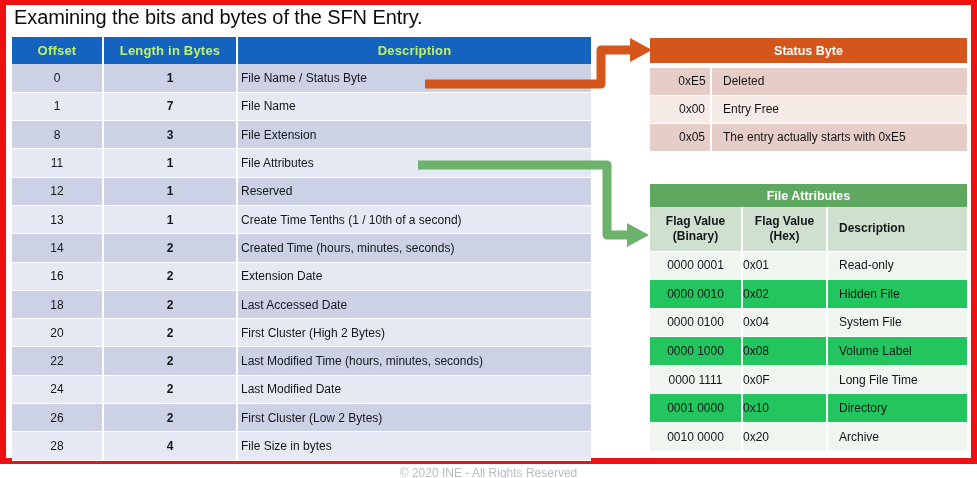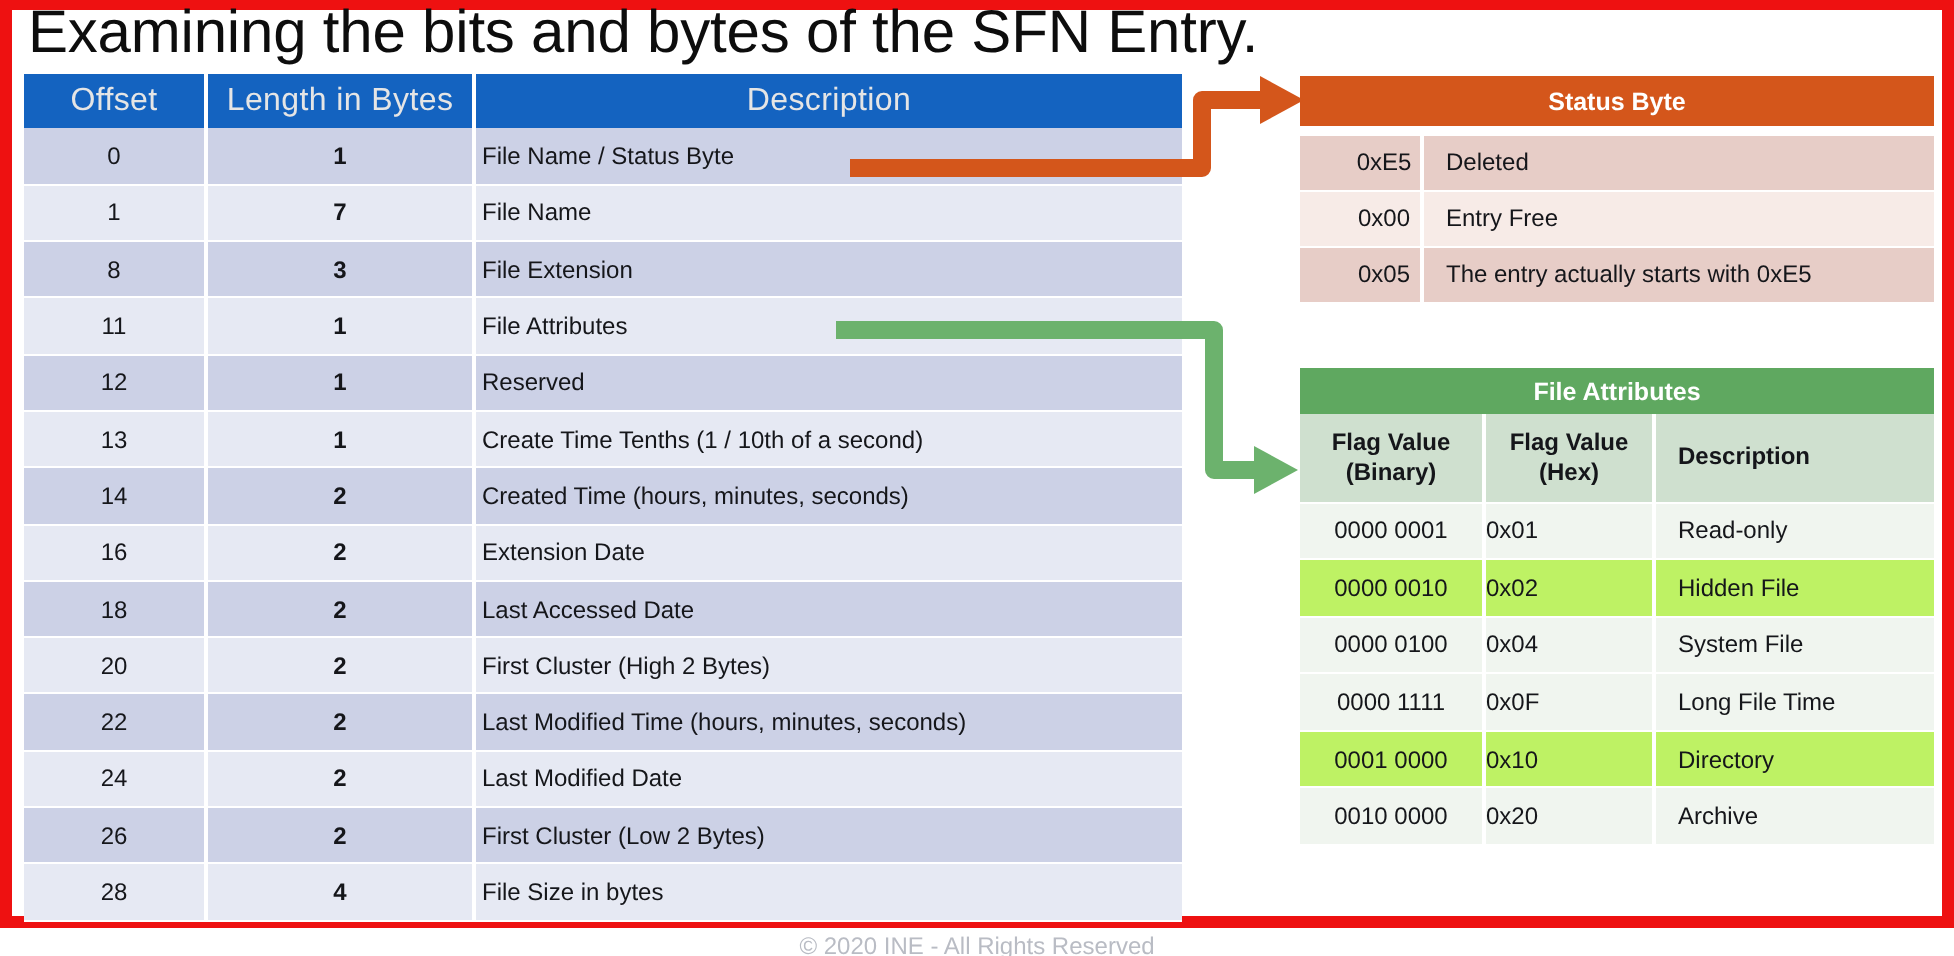--- a/index.html
+++ b/index.html
@@ -30,43 +30,43 @@
   .frame-bottom { left: 0;   top: 458px; width: 977px; height: 6px; }
 
   
   .title {
     position: absolute;
     left: 14px;
     top: 0px;
     width: 760px;
     height: 34px;
     line-height: 34px;
-    font-size: 30px;
+    font-size: 20px;
     font-weight: 400;
     color: #0d0d0d;
     white-space: nowrap;
     letter-spacing: -0.1px;
   }
 
   
   table { border-collapse: collapse; table-layout: fixed; }
   td, th { padding: 0; }
 
   
   .main-table {
     position: absolute;
     left: 12px;
     top: 37px;
     width: 579px;
   }
   .main-table th {
     background: #1463c0;
-    color: #e5e5e5;
-    font-size: 16px;
-    font-weight: normal;
+    color: #bef264;
+    font-size: 13px;
+    font-weight: bold;
     height: 27px;
     text-align: center;
     border-right: 2px solid #ffffff;
     letter-spacing: 0.2px;
   }
   .main-table th:last-child { border-right: none; }
   .main-table td {
     height: 28.3px;
     font-size: 12px;
     color: #15161a;
@@ -142,21 +142,21 @@
     height: 28.6px;
     font-size: 12px;
     color: #15161a;
     border-right: 2px solid #ffffff;
     border-bottom: 1px solid #ffffff;
   }
   .attr-table td:last-child { border-right: none; }
   .attr-table td.a-bin  { text-align: center; }
   .attr-table td.a-hex  { }
   .attr-table td.a-desc { text-align: left; padding-left: 11px; }
-  .attr-table tr.odd  td { background: #bef264; }
+  .attr-table tr.odd  td { background: #22c55e; }
   .attr-table tr.even td { background: #f0f5ef; }
 
   
   .connectors {
     position: absolute;
     left: 0; top: 0;
     width: 977px; height: 478px;
     pointer-events: none;
   }
 
@@ -331,20 +331,25 @@
       <tr class="odd">
           <td class="a-bin">0000 0010</td>
           <td class="a-hex">0x02</td>
           <td class="a-desc">Hidden File</td>
         </tr>
       <tr class="even">
           <td class="a-bin">0000 0100</td>
           <td class="a-hex">0x04</td>
           <td class="a-desc">System File</td>
         </tr>
+      <tr class="odd">
+          <td class="a-bin">0000 1000</td>
+          <td class="a-hex">0x08</td>
+          <td class="a-desc">Volume Label</td>
+        </tr>
       <tr class="even">
           <td class="a-bin">0000 1111</td>
           <td class="a-hex">0x0F</td>
           <td class="a-desc">Long File Time</td>
         </tr>
       <tr class="odd">
           <td class="a-bin">0001 0000</td>
           <td class="a-hex">0x10</td>
           <td class="a-desc">Directory</td>
         </tr>

